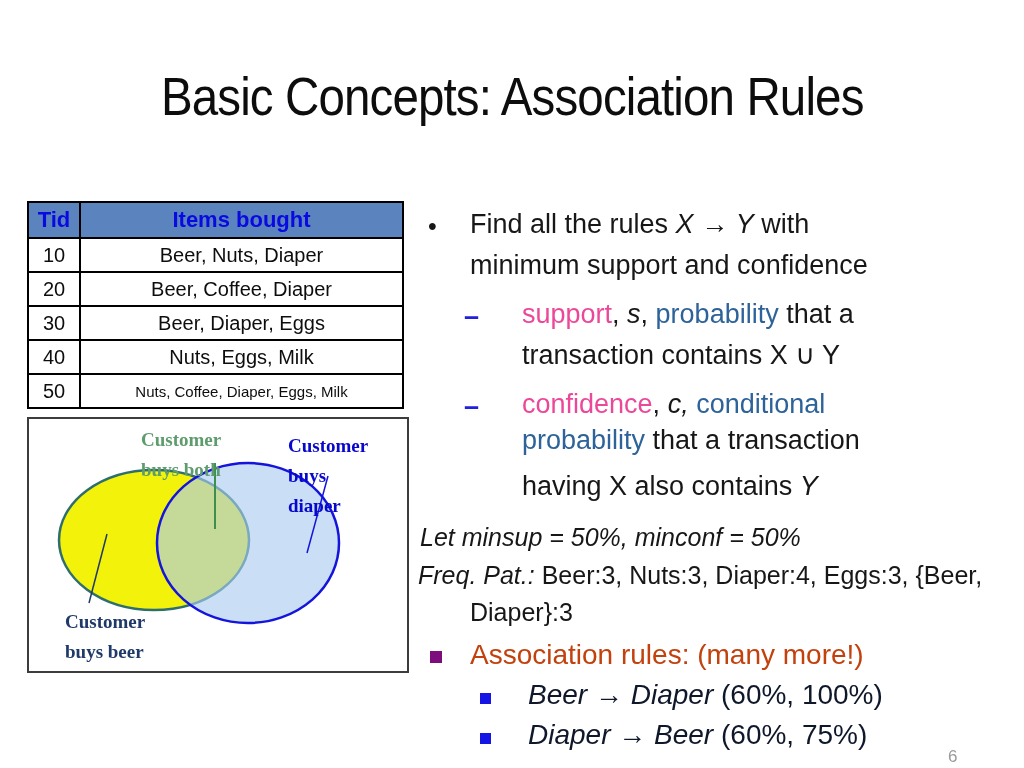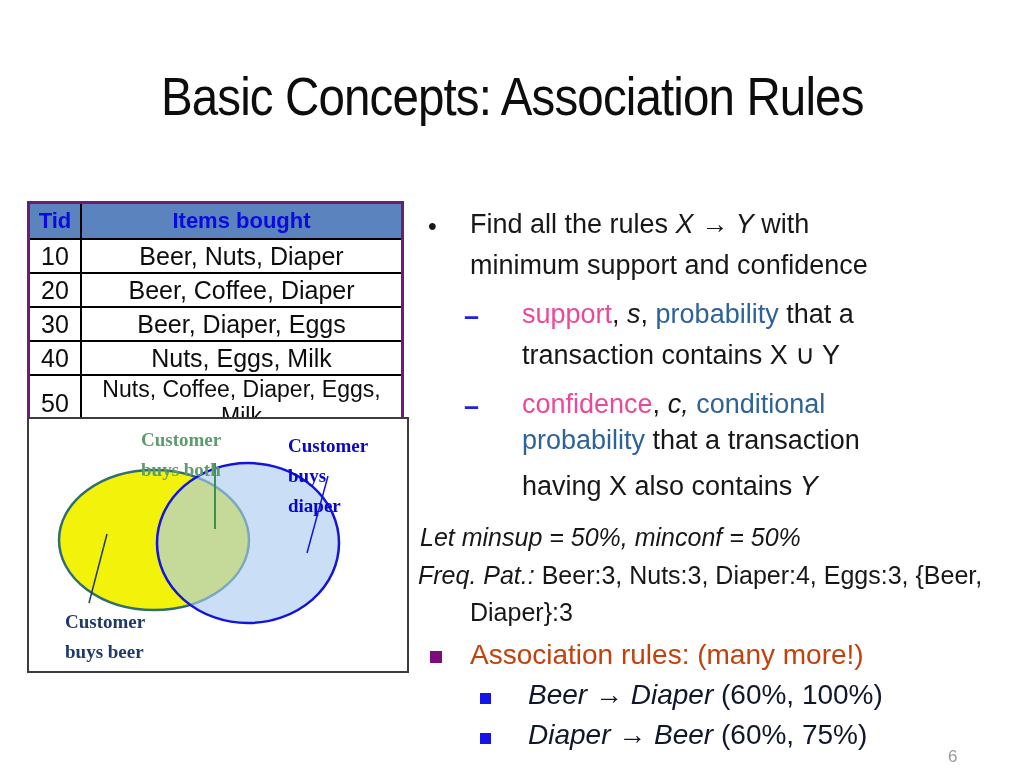--- a/index.html
+++ b/index.html
@@ -10,25 +10,25 @@
 
   
   .title { position:absolute; top:36px; left:0; width:100%; text-align:center;
            font-size:54px; font-weight:400; color:#0d0d0d; white-space:nowrap; }
   .title .squeeze { display:inline-block; transform:scaleX(0.88); transform-origin:center; letter-spacing:-1px; }
 
   
   .tx-table { position:absolute; left:27px; top:172px; width:377px;
               border-collapse:collapse; table-layout:fixed; }
   .tx-table th, .tx-table td { border:2px solid #000; text-align:center; padding:0; }
-  .tx-table { border:3px solid #701a75; }
+  .tx-table { border:1px solid #701a75; }
   .tx-table th { background:#5b84be; color:#0a0ae0; font-weight:bold; font-size:22px; height:34px; }
-  .tx-table td { background:#fff; color:#0d0d0d; font-size:25px; height:32px; }
+  .tx-table td { background:#fff; color:#0d0d0d; font-size:20px; height:32px; }
   .tx-table .col-tid { width:50px; }
-  .tx-table tr.small td.items { font-size:23px; }
+  .tx-table tr.small td.items { font-size:15px; }
 
   
   .venn { position:absolute; left:27px; top:388px; width:378px; height:252px;
           border:2px solid #3c3c3c; background:#fff; }
   .venn svg { position:absolute; left:0; top:0; }
   .venn-label { position:absolute; font-family:"Liberation Serif", serif; font-weight:bold;
                 font-size:19px; line-height:30px; white-space:nowrap; }
   .lbl-both   { left:112px; top:6px;  color:#5e9c6e; }
   .lbl-diaper { left:259px; top:12px; color:#0808cc; }
   .lbl-beer   { left:36px;  top:188px; color:#1f3968; }

